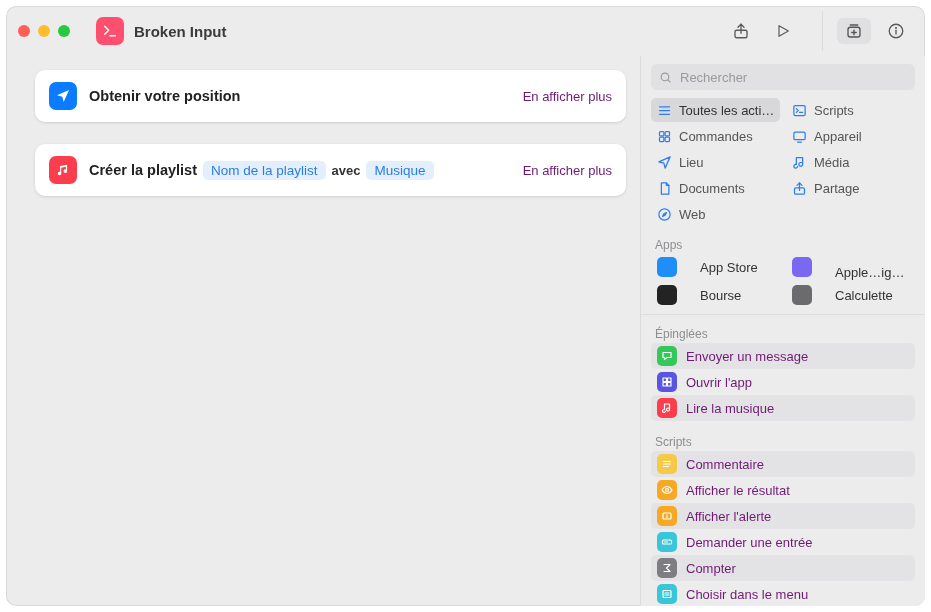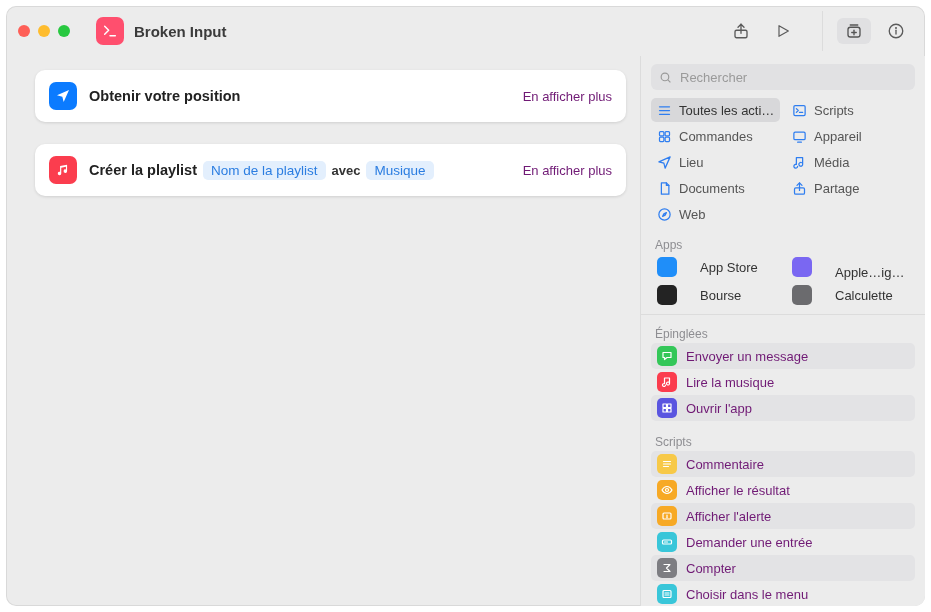--- a/index.html
+++ b/index.html
@@ -346,38 +346,38 @@
         <div id="pinned">
             <div class="row">
               <span class="row-ico" style="background: rgb(52, 199, 89);">
                 <svg width="12" height="12" viewBox="0 0 24 24" fill="none" stroke="#fff" stroke-width="2.4" stroke-linecap="round" stroke-linejoin="round">
                   <path d="M4 5h16v10H12l-5 4v-4H4z"></path>
                 </svg>
               </span>
               <span>Envoyer un message</span>
             </div>
             <div class="row">
-              <span class="row-ico" style="background: rgb(251, 61, 78);">
-                <svg width="12" height="12" viewBox="0 0 24 24" fill="none" stroke="#fff" stroke-width="2.4" stroke-linecap="round" stroke-linejoin="round">
-                  <path d="M9 18a3 3 0 1 1-2-2.83V4h10v11a3 3 0 1 1-2-2.83"></path>
-                </svg>
-              </span>
-              <span>Lire la musique</span>
-            </div>
-            <div class="row">
               <span class="row-ico" style="background: rgb(90, 85, 224);">
                 <svg width="12" height="12" viewBox="0 0 24 24" fill="none" stroke="#fff" stroke-width="2.4" stroke-linecap="round" stroke-linejoin="round">
                   <rect x="4" y="4" width="7" height="7"></rect>
                   <rect x="13" y="4" width="7" height="7"></rect>
                   <rect x="4" y="13" width="7" height="7"></rect>
                   <rect x="13" y="13" width="7" height="7"></rect>
                 </svg>
               </span>
               <span>Ouvrir l'app</span>
             </div>
+            <div class="row">
+              <span class="row-ico" style="background: rgb(251, 61, 78);">
+                <svg width="12" height="12" viewBox="0 0 24 24" fill="none" stroke="#fff" stroke-width="2.4" stroke-linecap="round" stroke-linejoin="round">
+                  <path d="M9 18a3 3 0 1 1-2-2.83V4h10v11a3 3 0 1 1-2-2.83"></path>
+                </svg>
+              </span>
+              <span>Lire la musique</span>
+            </div>
           </div>
         <div style="height:8px"></div>
         <div class="section-title" style="padding-left:4px">Scripts</div>
         <div id="scripts">
             <div class="row">
               <span class="row-ico" style="background: rgb(247, 201, 72);">
                 <svg width="12" height="12" viewBox="0 0 24 24" fill="none" stroke="#fff" stroke-width="2.4" stroke-linecap="round" stroke-linejoin="round">
                   <line x1="5" y1="7" x2="19" y2="7"></line>
                   <line x1="5" y1="12" x2="19" y2="12"></line>
                   <line x1="5" y1="17" x2="15" y2="17"></line>

